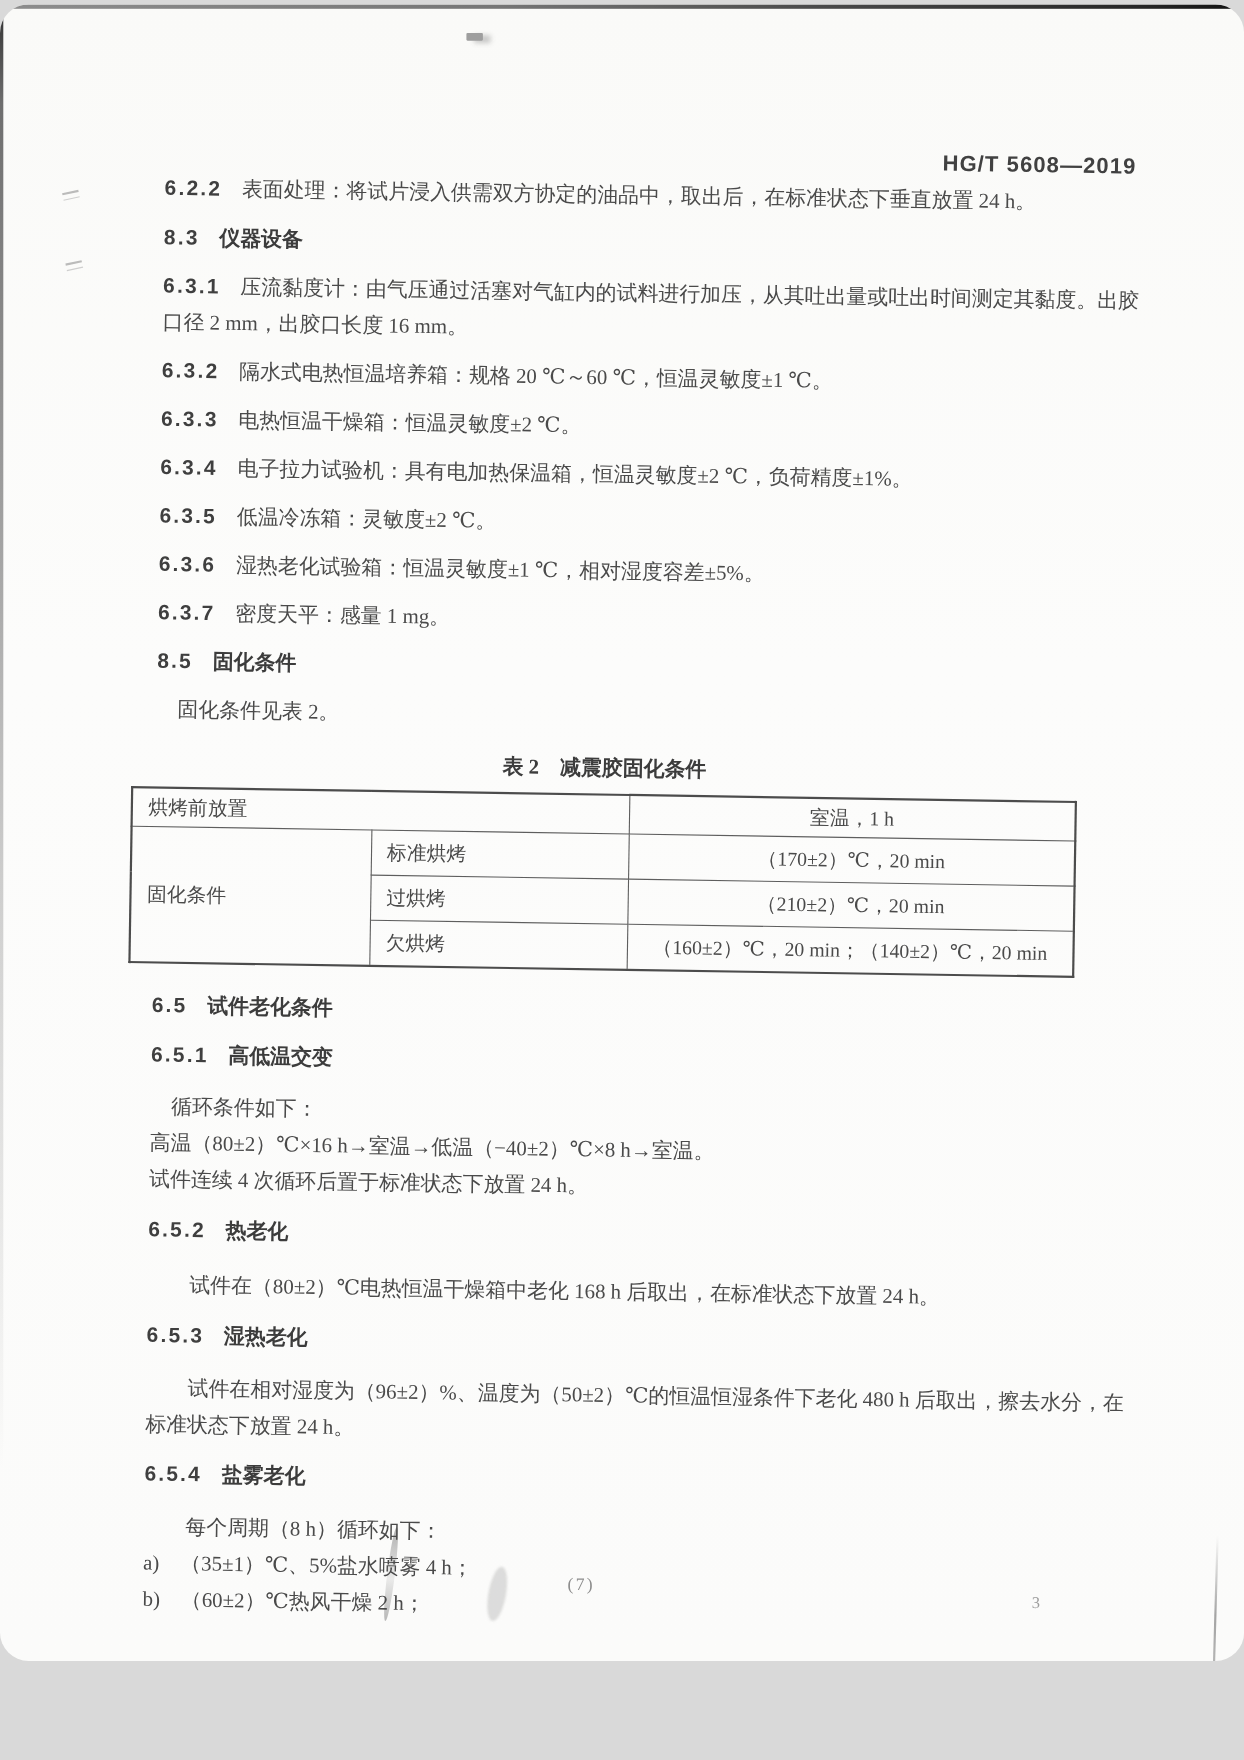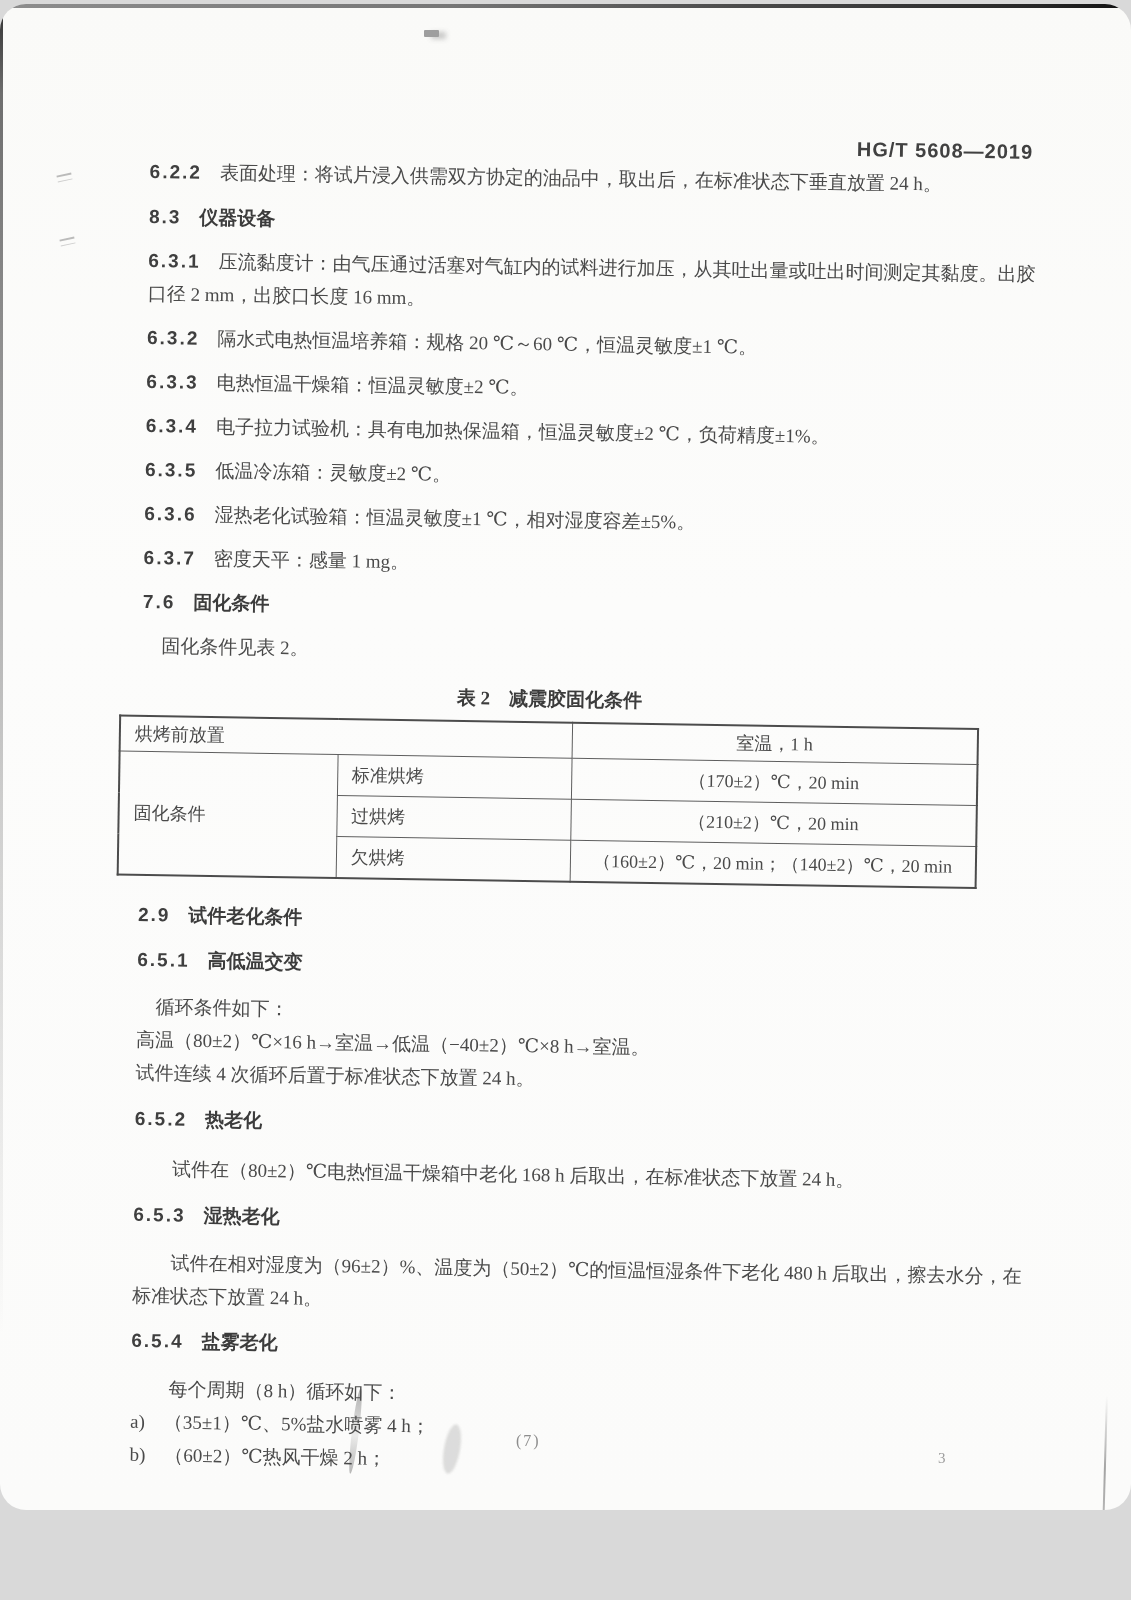--- a/index.html
+++ b/index.html
@@ -91,21 +91,21 @@
       <p class="blk"><span class="num">6.3.3</span><span>电热恒温干燥箱：恒温灵敏度±2 ℃。</span></p>
 
       <p class="blk"><span class="num">6.3.4</span><span>电子拉力试验机：具有电加热保温箱，恒温灵敏度±2 ℃，负荷精度±1%。</span></p>
 
       <p class="blk"><span class="num">6.3.5</span><span>低温冷冻箱：灵敏度±2 ℃。</span></p>
 
       <p class="blk"><span class="num">6.3.6</span><span>湿热老化试验箱：恒温灵敏度±1 ℃，相对湿度容差±5%。</span></p>
 
       <p class="blk"><span class="num">6.3.7</span><span>密度天平：感量 1 mg。</span></p>
 
-      <p class="blk heading"><span class="num">7.6</span><span>固化条件</span></p>
+      <p class="blk heading"><span class="num">8.5</span><span>固化条件</span></p>
 
       <p class="blk indent1">固化条件见表 2。</p>
 
       <div class="t2wrap mt14">
         <div class="t2-caption">表 2　减震胶固化条件</div>
         <table class="t2 mt6">
           <colgroup>
               <col style="width:218px">
               <col style="width:234px">
               <col>
@@ -125,21 +125,21 @@
             <td class="center">（210±2）℃，20 min</td>
           </tr>
           <tr>
             <td>欠烘烤</td>
             <td class="center">（160±2）℃，20 min；（140±2）℃，20 min</td>
           </tr>
         </tbody>
           </table>
       </div>
 
-      <p class="blk mt22 heading"><span class="num">2.9</span><span>试件老化条件</span></p>
+      <p class="blk mt22 heading"><span class="num">6.5</span><span>试件老化条件</span></p>
 
       <p class="blk mt12 heading"><span class="num">6.5.1</span><span>高低温交变</span></p>
 
       <div class="blk mt14">
         <div class="indent1">循环条件如下：</div>
         <div>高温（80±2）℃×16 h→室温→低温（−40±2）℃×8 h→室温。</div>
         <div>试件连续 4 次循环后置于标准状态下放置 24 h。</div>
       </div>
 
       <p class="blk mt13 heading"><span class="num">6.5.2</span><span>热老化</span></p>

